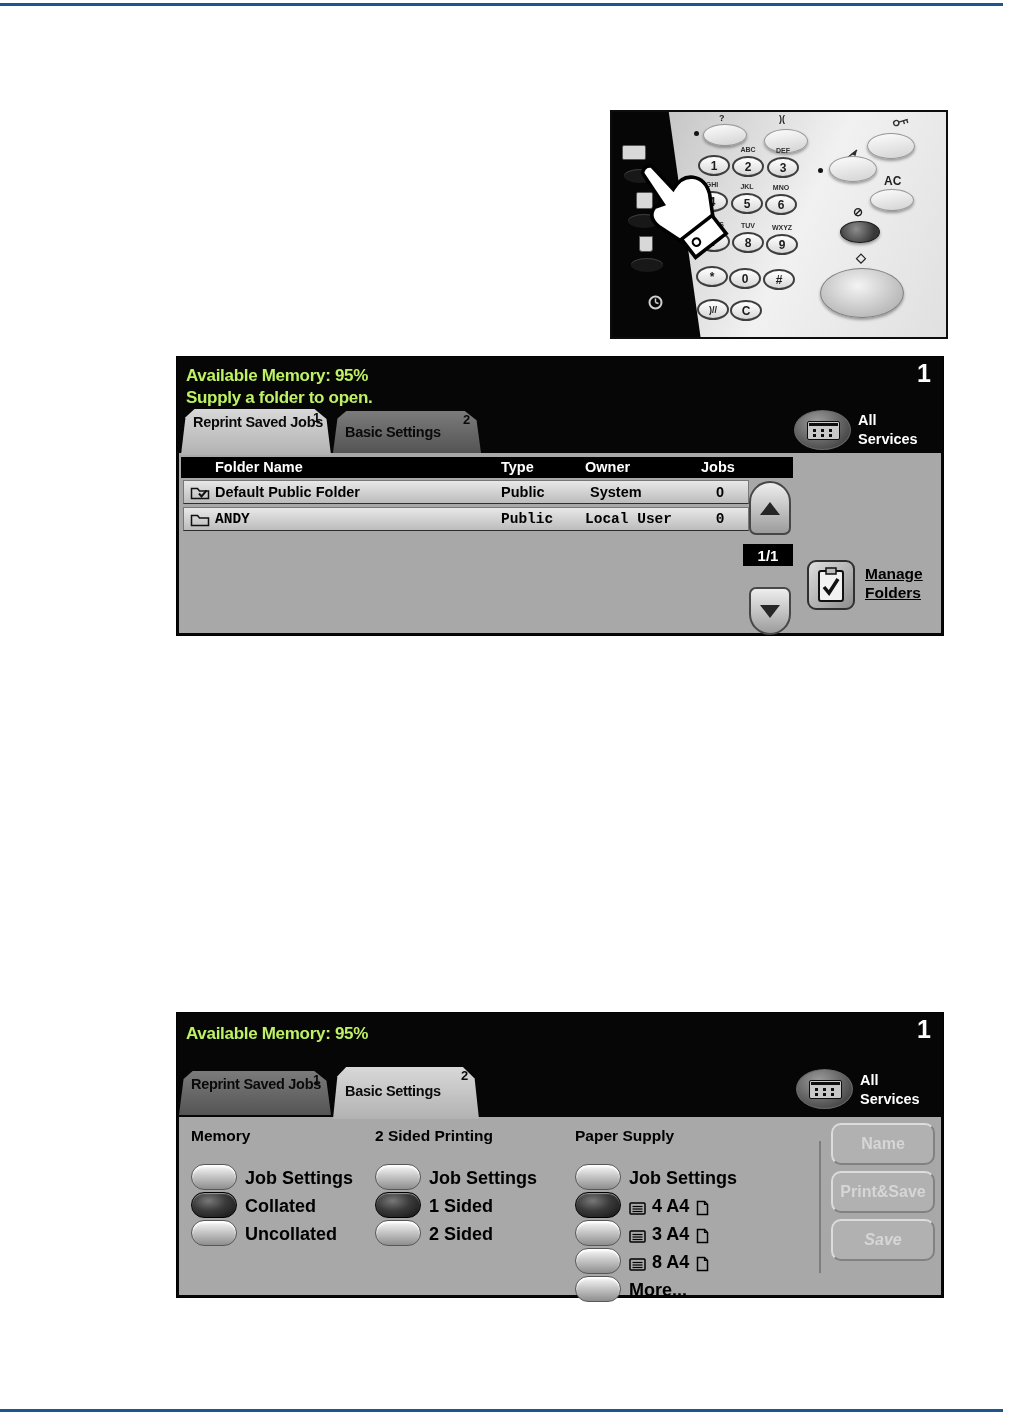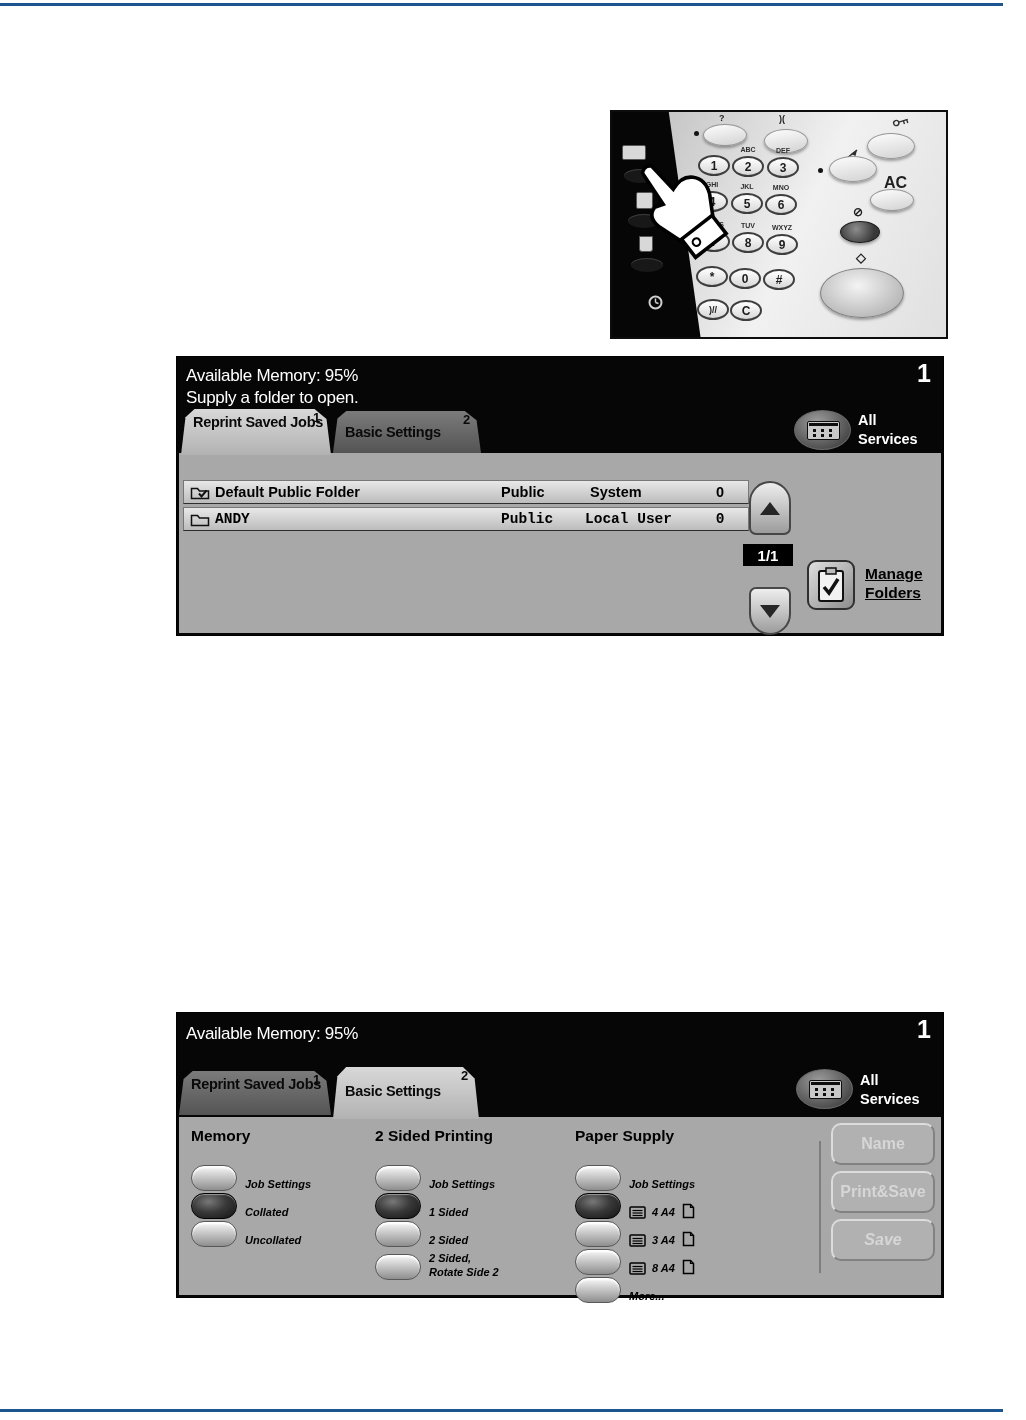--- a/index.html
+++ b/index.html
@@ -30,21 +30,21 @@
   .fnlabel { position:absolute; font-size:9px; font-weight:bold; color:#1f1f1f; }
   .led { position:absolute; width:5px; height:5px; border-radius:50%; background:#141414; }
   .stopbtn  { background:radial-gradient(circle at 40% 35%,#8d8d8d,#383838 70%); border:1px solid #1c1c1c; }
   .startbtn { background:radial-gradient(ellipse at 45% 35%,#f4f4f4,#c4c4c4 60%,#a5a5a5); border:1px solid #7e7e7e; }
 
   
   .screen { position:absolute; left:176px; width:768px; background:#060606;
             border:1px solid #000; box-sizing:border-box; }
   #screen1 { top:356px; height:280px; }
   #screen2 { top:1012px; height:286px; }
-  .status  { position:absolute; color:#ffffff; font-weight:normal; font-size:17px; letter-spacing:-.3px; white-space:nowrap; }
+  .status  { position:absolute; color:#bef264; font-weight:bold; font-size:17px; letter-spacing:-.3px; white-space:nowrap; }
   .pageind { position:absolute; right:12px; top:2px; color:#fff; font-weight:bold; font-size:25px; }
   .graybody{ position:absolute; left:2px; right:2px; bottom:2px; background:#a8a8a8; }
   .tab { position:absolute; box-sizing:border-box; font-weight:bold; font-size:14.5px;
          letter-spacing:-.3px; color:#0a0a0a; padding:5px 8px 0 12px; line-height:1.12;
          clip-path:polygon(0 100%,3% 18%,9% 0,89% 0,97% 22%,100% 100%); }
   .tab .num { position:absolute; top:2px; right:11px; font-size:13px; }
   .tab.active   { background:linear-gradient(180deg,#d8d8d8,#b2b2b2); z-index:3; }
   .tab.inactive { background:linear-gradient(180deg,#7b7b7b,#545454); z-index:2; }
   .asbtn { position:absolute; width:55px; height:38px; border-radius:50%;
            background:radial-gradient(ellipse at 40% 30%,#9d9d9d,#4a4a4a 75%,#2c2c2c);
@@ -75,21 +75,21 @@
                color:#fff; font-weight:bold; font-size:15px; display:flex; align-items:center; justify-content:center; }
   .managebtn { position:absolute; left:630px; top:203px; width:48px; height:50px; border-radius:9px;
                background:linear-gradient(135deg,#dedede,#8d8d8d); border:2px solid #2f2f2f;
                box-sizing:border-box; display:flex; align-items:center; justify-content:center; }
   .managelbl { position:absolute; left:688px; top:207px; width:90px; font-weight:bold; font-size:15.5px;
                text-decoration:underline; line-height:1.25; color:#000; }
 
   
   .coltitle { position:absolute; font-weight:bold; font-size:15.5px; color:#000; white-space:nowrap; }
   .opts { position:absolute; display:flex; flex-direction:column; }
-  .opt  { display:flex; align-items:flex-end; height:28px; font-weight:bold; font-size:11px; color:#000;font-style:italic; }
+  .opt  { display:flex; align-items:center; height:28px; font-weight:bold; font-size:18px; color:#000; }
   .opt.tall { height:auto; min-height:28px; }
   .pill { flex:none; width:46px; height:26px; border-radius:13px;
           background:linear-gradient(180deg,#fafafa,#c8c8c8 45%,#8e8e8e);
           border:1px solid #585858; box-sizing:border-box;
           box-shadow:inset 0 2px 2px #fff; margin-right:8px; }
   .pill.dark { background:radial-gradient(ellipse at 38% 32%,#787878,#3a3a3a 45%,#121212);
                border-color:#000; box-shadow:inset 0 1px 1px #9a9a9a; }
   .opt .lbl { padding-top:4px; line-height:1.3; }
   .opt svg.tray { margin:7px 6px 0 0; }
   .opt svg.sheet{ margin:5px 0 0 7px; }
@@ -136,21 +136,21 @@
     </svg>
     <div class="fn" style="left:255px;top:21px;width:48px;height:26px;"></div>
 
     <svg style="position:absolute;left:232px;top:36px;" width="16" height="13">
       <line x1="2" y1="11" x2="13" y2="2" stroke="#2d2d2d" stroke-width="1.6"></line>
       <path d="M7 6 l6 -4 l-1.5 6 z" fill="#2d2d2d"></path>
     </svg>
     <div class="led" style="left:206px;top:56px;"></div>
     <div class="fn" style="left:217px;top:44px;width:48px;height:26px;"></div>
 
-    <div class="fnlabel" style="left:272px;top:62px;font-size:16px;">AC</div>
+    <div class="fnlabel" style="left:272px;top:62px;font-size:12px;">AC</div>
     <div class="fn" style="left:258px;top:77px;width:44px;height:22px;"></div>
 
     <div class="fnlabel" style="left:241px;top:93px;font-size:12px;">⊘</div>
     <div class="fn stopbtn" style="left:228px;top:109px;width:40px;height:22px;"></div>
 
     <div class="fnlabel" style="left:244px;top:138px;font-size:13px;">◇</div>
     <div class="fn startbtn" style="left:208px;top:156px;width:84px;height:50px;"></div>
 
     <div class="keywrap" style="left:86px;top:43px;">
         <div class="letters"></div>
@@ -238,20 +238,26 @@
         <div class="dot" style="left:5px;top:7px;"></div>
           <div class="dot" style="left:13px;top:7px;"></div>
           <div class="dot" style="left:21px;top:7px;"></div>
         <div class="dot" style="left:5px;top:12px;"></div>
           <div class="dot" style="left:13px;top:12px;"></div>
           <div class="dot" style="left:21px;top:12px;"></div>
       </div>
     </div>
     <div class="aslabel" style="left:681px;top:54px;">All Services</div>
 
+    <div class="tbl-head">
+      <span style="left:34px;">Folder Name</span>
+      <span style="left:320px;">Type</span>
+      <span style="left:404px;">Owner</span>
+      <span style="left:520px;">Jobs</span>
+    </div>
 
     <div class="frow" style="top:123px;">
       <svg style="position:absolute;left:6px;top:4px;" width="20" height="15">
         <path d="M1.5 3.5 h6 l2 2.5 h9 v7.5 h-17 z" fill="none" stroke="#111" stroke-width="1.5"></path>
         <path d="M9 8.5 l2.5 3 l5 -6" fill="none" stroke="#111" stroke-width="2"></path>
       </svg>
       <span style="left:31px;">Default Public Folder</span>
       <span style="left:317px;">Public</span>
       <span style="left:406px;">System</span>
       <span style="left:518px;width:36px;text-align:center;">0</span>
@@ -336,27 +342,20 @@
           <div class="lbl">Job Settings</div>
         </div>
       <div class="opt">
           <div class="pill dark"></div>
           <div class="lbl">1 Sided</div>
         </div>
       <div class="opt">
           <div class="pill"></div>
           <div class="lbl">2 Sided</div>
         </div>
-      <div class="opt tall">
-          <div class="pill"></div>
-        <div class="lbl">
-            <span style="display:block;">2 Sided,</span>
-            <span style="display:block;">Rotate Side 2</span>
-          </div>
-      </div>
     </div>
 
     <div class="coltitle" style="left:398px;top:114px;">Paper Supply</div>
     <div class="opts" style="left:398px;top:150px;">
       <div class="opt">
           <div class="pill"></div>
           <div class="lbl">Job Settings</div>
         </div>
       <div class="opt">
           <div class="pill dark"></div>

